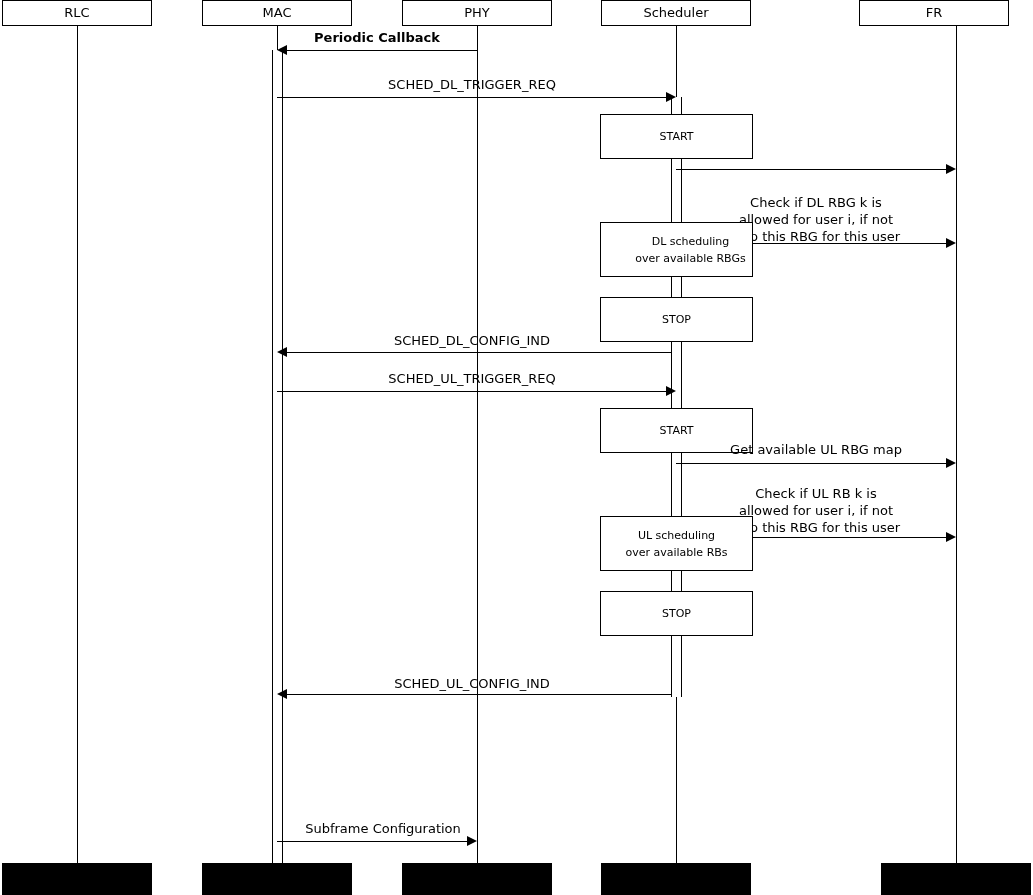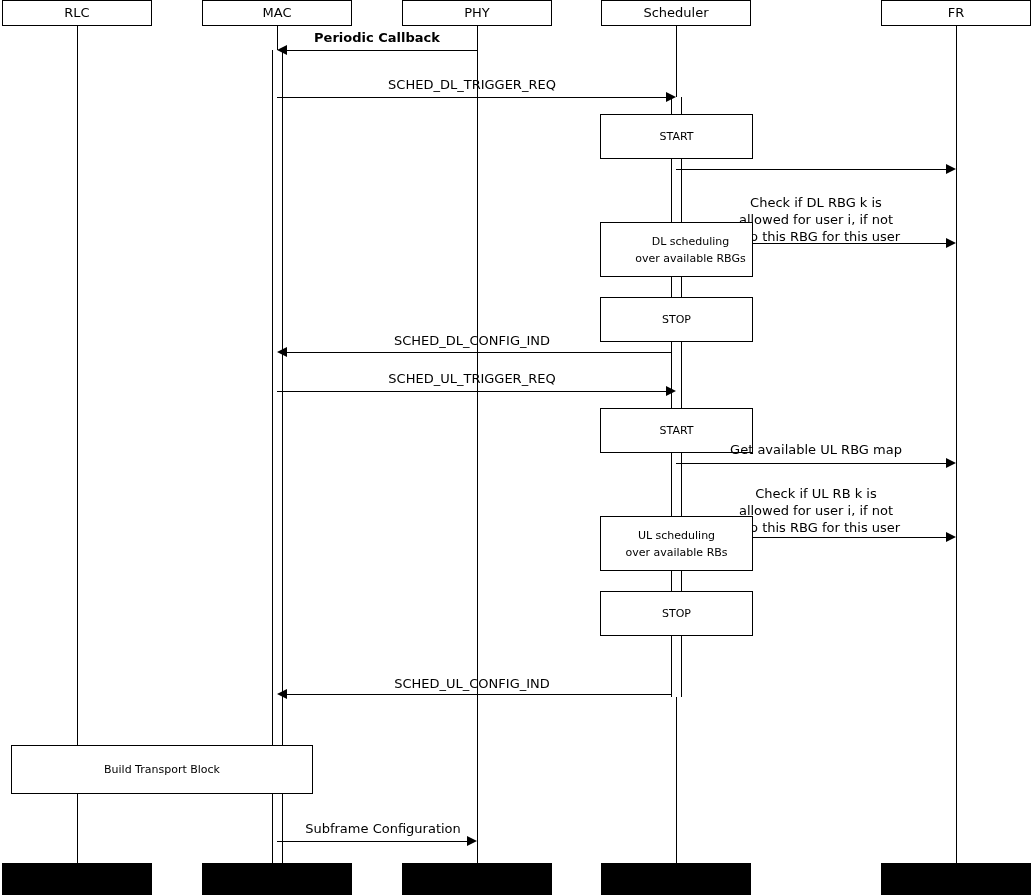--- a/index.html
+++ b/index.html
@@ -97,21 +97,21 @@
   <div class="lifeline-line" style="left:676px; top:26px; height:837px;"></div>
   <div class="lifeline-line" style="left:956px; top:26px; height:837px;"></div>
 
   <div class="activation" style="left:272px; top:50px; height:813px;"></div>
   <div class="activation" style="left:671px; top:97px; height:600px;"></div>
 
   <div class="lifeline-head" style="left:202px; top:0px; width:150px;">MAC</div>
   <div class="lifeline-head" style="left:2px; top:0px; width:150px;">RLC</div>
   <div class="lifeline-head" style="left:402px; top:0px; width:150px;">PHY</div>
   <div class="lifeline-head" style="left:601px; top:0px; width:150px;">Scheduler</div>
-  <div class="lifeline-head" style="left:881px; top:0px; width:150px;">FR</div>
+  <div class="lifeline-head" style="left:859px; top:0px; width:150px;">FR</div>
 
   <div class="msg-label" style="left:277px; top:29px; width:200px;font-weight:bold;">Periodic Callback</div>
   <div class="msg-line" style="left:281px; top:50px; width:196px;"></div>
   <div class="arrowhead left" style="left:277px; top:45px;"></div>
 
   <div class="msg-label" style="left:277px; top:76px; width:390px;">SCHED_DL_TRIGGER_REQ</div>
   <div class="msg-line" style="left:277px; top:97px; width:390px;"></div>
   <div class="arrowhead right" style="left:666px; top:92px;"></div>
 
   <div class="box" style="left:600px; top:114px; width:153px; height:45px;">START</div>
@@ -152,21 +152,20 @@
 
   <div class="box" style="left:600px; top:516px; width:153px; height:55px;">UL scheduling
 over available RBs</div>
 
   <div class="box" style="left:600px; top:591px; width:153px; height:45px;">STOP</div>
 
   <div class="msg-label" style="left:277px; top:675px; width:390px;">SCHED_UL_CONFIG_IND</div>
   <div class="msg-line" style="left:281px; top:694px; width:390px;"></div>
   <div class="arrowhead left" style="left:277px; top:689px;"></div>
 
-  <div class="box" style="left:11px; top:745px; width:302px; height:49px;">Build Transport Block</div>
 
   <div class="msg-label" style="left:283px; top:820px; width:200px;">Subframe Configuration</div>
   <div class="msg-line" style="left:277px; top:841px; width:190px;"></div>
   <div class="arrowhead right" style="left:467px; top:836px;"></div>
 
   <div class="lifeline-foot" style="left:2px; top:863px; width:150px;"></div>
   <div class="lifeline-foot" style="left:202px; top:863px; width:150px;"></div>
   <div class="lifeline-foot" style="left:402px; top:863px; width:150px;"></div>
   <div class="lifeline-foot" style="left:601px; top:863px; width:150px;"></div>
   <div class="lifeline-foot" style="left:881px; top:863px; width:150px;"></div>

